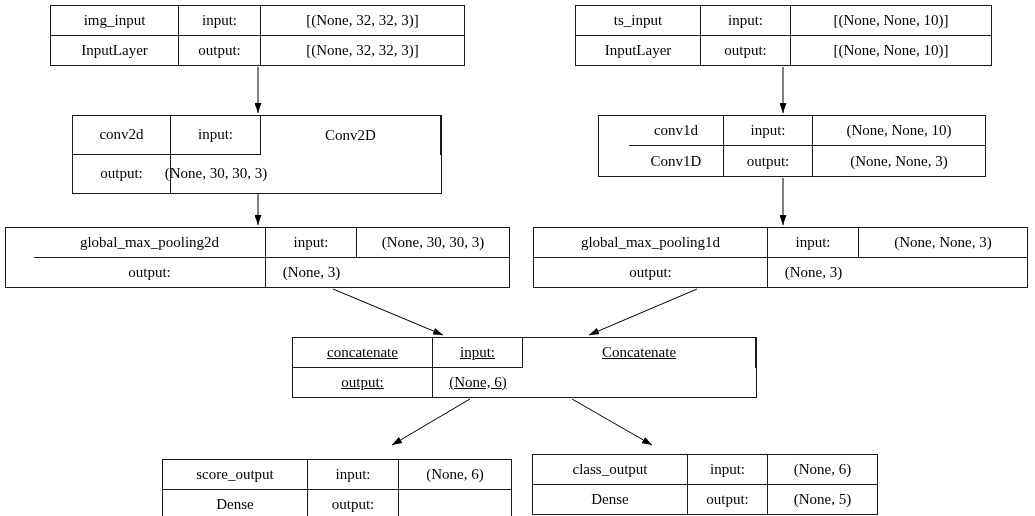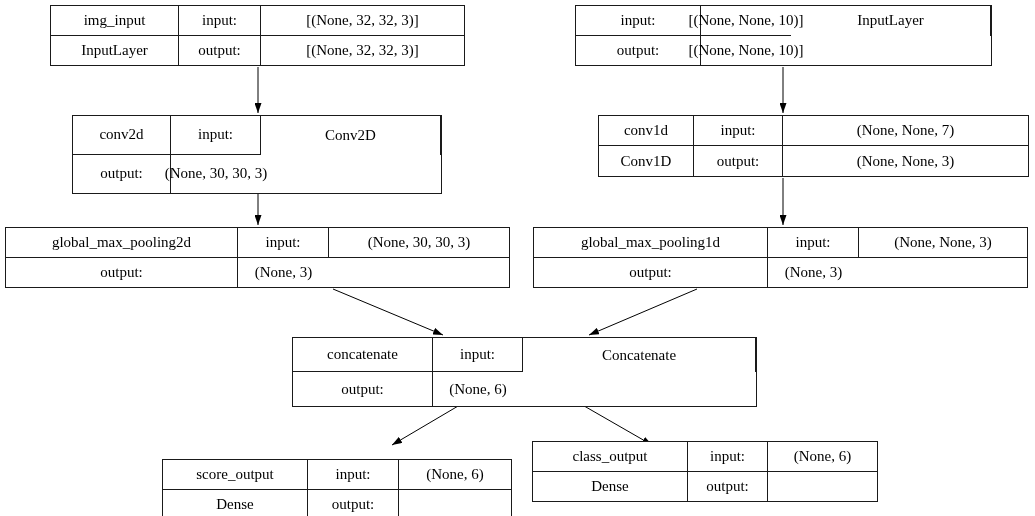--- a/index.html
+++ b/index.html
@@ -70,77 +70,79 @@
   <div class="node" style="left:50px; top:5px; width:415px; height:61px; grid-template-columns:128px 82px 1fr;">
     <div class="cell c1 r1">img_input</div>
     <div class="cell c2 r1">input:</div>
     <div class="cell c3 r1">[(None, 32, 32, 3)]</div>
     <div class="cell c1 r2">InputLayer</div>
     <div class="cell c2 r2">output:</div>
     <div class="cell c3 r2">[(None, 32, 32, 3)]</div>
   </div>
 
   <div class="node" style="left:575px; top:5px; width:417px; height:61px; grid-template-columns:125px 90px 1fr;">
+    <div class="cell c1 r1">ts_input</div>
     <div class="cell c2 r1">input:</div>
     <div class="cell c3 r1">[(None, None, 10)]</div>
     <div class="cell c1 r2">InputLayer</div>
     <div class="cell c2 r2">output:</div>
     <div class="cell c3 r2">[(None, None, 10)]</div>
   </div>
 
   <div class="node" style="left:72px; top:115px; width:370px; height:79px; grid-template-columns:98px 90px 1fr;">
     <div class="cell c1 r1">conv2d</div>
     <div class="cell c2 r1">input:</div>
     <div class="cell c1 r2">Conv2D</div>
     <div class="cell c2 r2">output:</div>
     <div class="cell c3 r2">(None, 30, 30, 3)</div>
   </div>
 
-  <div class="node" style="left:598px; top:115px; width:431px; height:62px; grid-template-columns:95px 89px 1fr;">
+  <div class="node" style="left:598px; top:115px; width:388px; height:62px; grid-template-columns:95px 89px 1fr;padding-left:30px;">
     <div class="cell c1 r1">conv1d</div>
     <div class="cell c2 r1">input:</div>
-    <div class="cell c3 r1">(None, None, 7)</div>
+    <div class="cell c3 r1">(None, None, 10)</div>
     <div class="cell c1 r2">Conv1D</div>
     <div class="cell c2 r2">output:</div>
     <div class="cell c3 r2">(None, None, 3)</div>
   </div>
 
-  <div class="node" style="left:5px; top:227px; width:505px; height:61px; grid-template-columns:232px 91px 1fr;">
+  <div class="node" style="left:5px; top:227px; width:505px; height:61px; grid-template-columns:232px 91px 1fr;padding-left:28px;">
     <div class="cell c1 r1">global_max_pooling2d</div>
     <div class="cell c2 r1">input:</div>
     <div class="cell c3 r1">(None, 30, 30, 3)</div>
     <div class="cell c2 r2">output:</div>
     <div class="cell c3 r2">(None, 3)</div>
   </div>
 
   <div class="node" style="left:533px; top:227px; width:495px; height:61px; grid-template-columns:234px 91px 1fr;">
     <div class="cell c1 r1">global_max_pooling1d</div>
     <div class="cell c2 r1">input:</div>
     <div class="cell c3 r1">(None, None, 3)</div>
     <div class="cell c2 r2">output:</div>
     <div class="cell c3 r2">(None, 3)</div>
   </div>
 
-  <div class="node" style="left:292px; top:337px; width:465px; height:70px; grid-template-columns:140px 90px 1fr;">
+  <div class="node" style="left:292px; top:337px; width:465px; height:61px; grid-template-columns:140px 90px 1fr;text-decoration:underline;">
     <div class="cell c1 r1">concatenate</div>
     <div class="cell c2 r1">input:</div>
     <div class="cell c1 r2">Concatenate</div>
     <div class="cell c2 r2">output:</div>
     <div class="cell c3 r2">(None, 6)</div>
   </div>
 
   <div class="node" style="left:162px; top:459px; width:350px; height:61px; grid-template-columns:145px 91px 1fr;">
     <div class="cell c1 r1">score_output</div>
     <div class="cell c2 r1">input:</div>
     <div class="cell c3 r1">(None, 6)</div>
     <div class="cell c1 r2">Dense</div>
     <div class="cell c2 r2">output:</div>
   </div>
 
-  <div class="node" style="left:532px; top:441px; width:346px; height:61px; grid-template-columns:155px 80px 1fr;">
+  <div class="node" style="left:532px; top:454px; width:346px; height:61px; grid-template-columns:155px 80px 1fr;">
     <div class="cell c1 r1">class_output</div>
     <div class="cell c2 r1">input:</div>
     <div class="cell c3 r1">(None, 6)</div>
     <div class="cell c1 r2">Dense</div>
     <div class="cell c2 r2">output:</div>
+    <div class="cell c3 r2">(None, 5)</div>
   </div>
 
 </div>
 
 </body></html>

